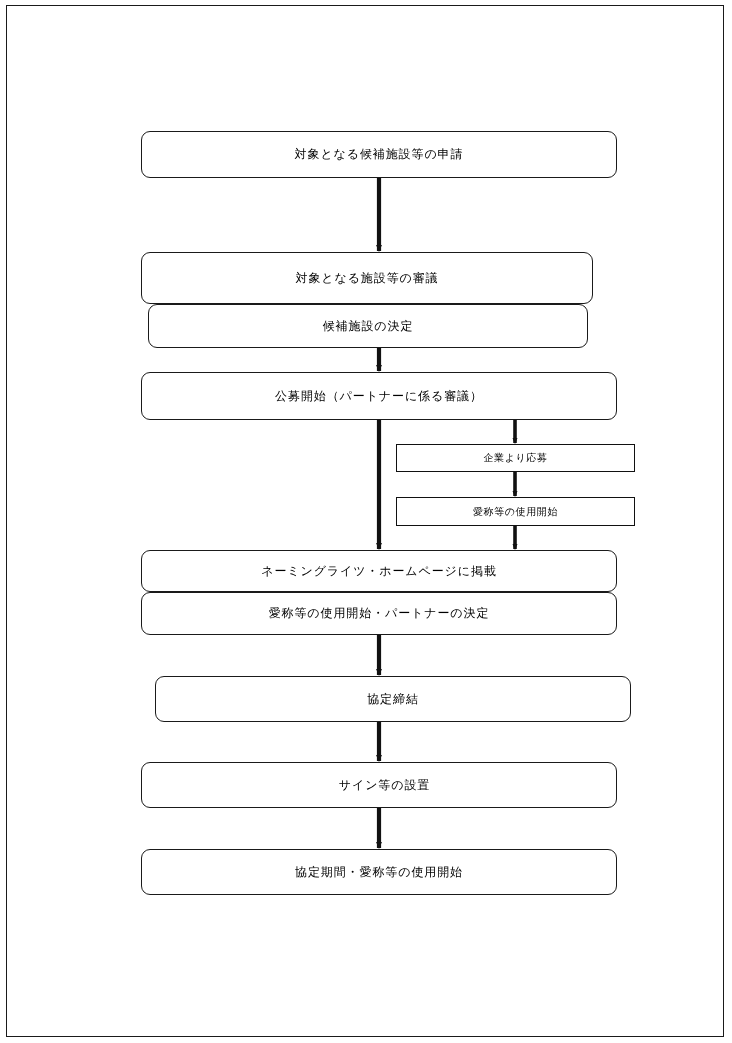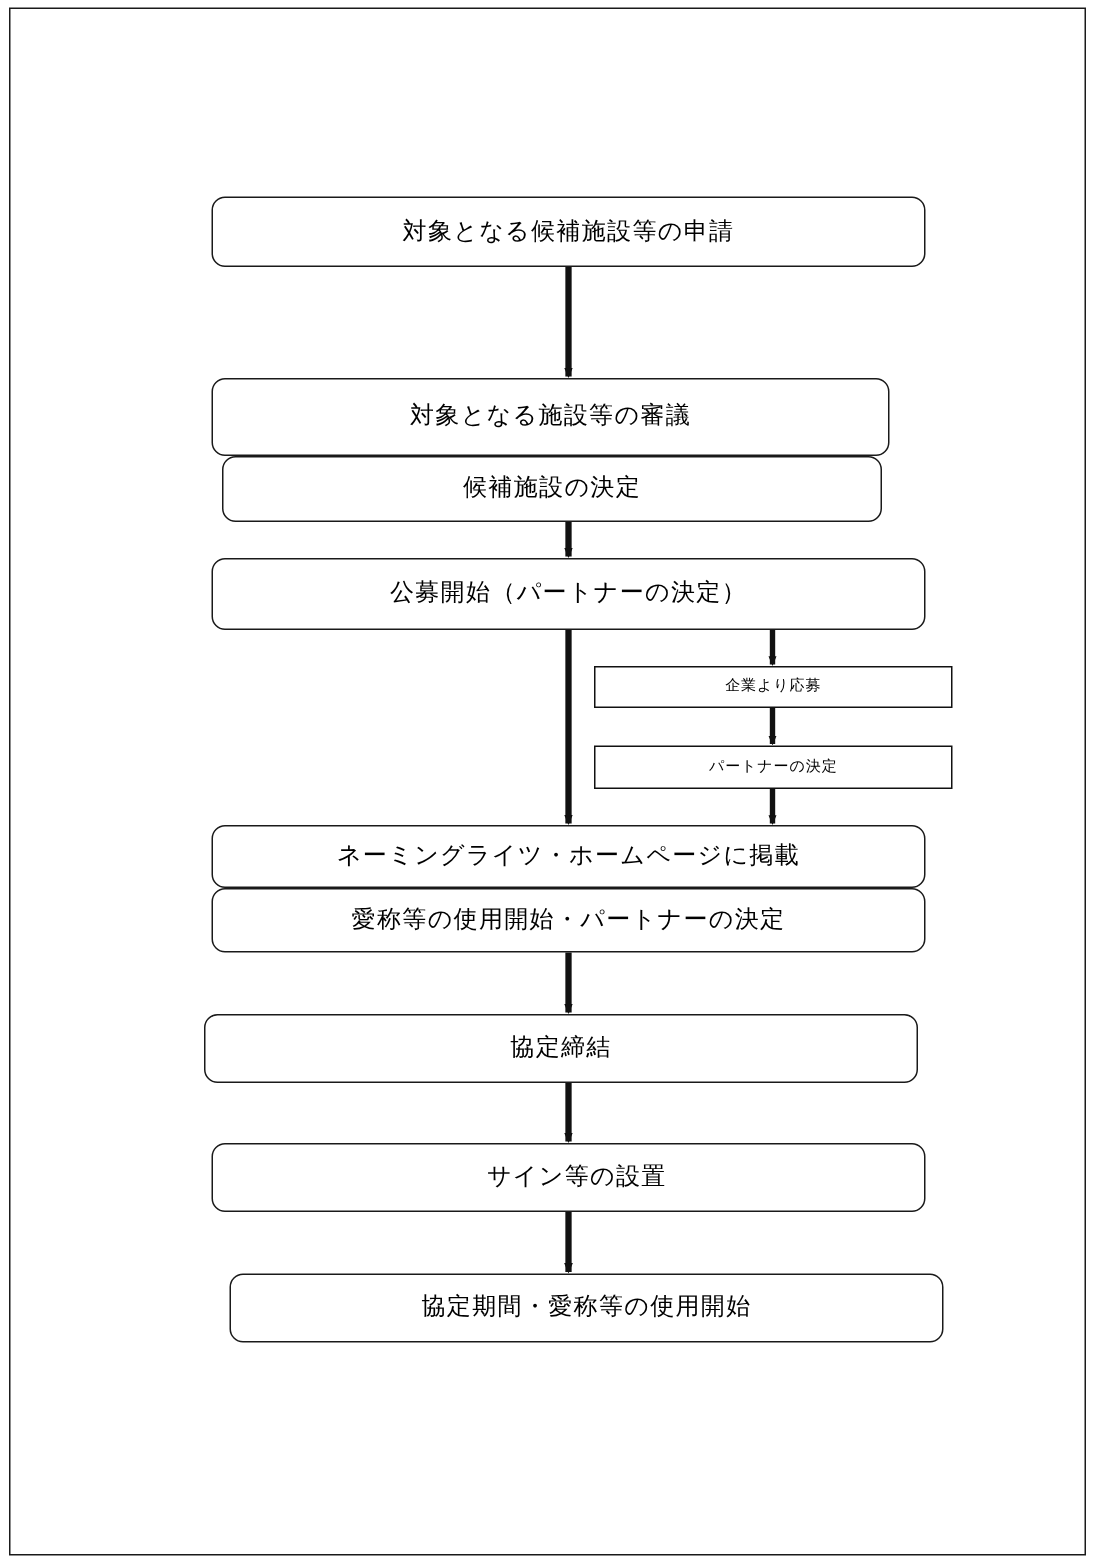--- a/index.html
+++ b/index.html
@@ -45,21 +45,21 @@
     display: flex;
     align-items: center;
     justify-content: center;
     text-align: center;
     color: #000000;
     white-space: nowrap;
   }
   .node.rounded {
     border: 1.6px solid #1a1a1a;
     border-radius: 9px;
-    font-size: 16px;
+    font-size: 12px;
     letter-spacing: 0.9px;
   }
   .node.rect {
     border: 1.8px solid #111111;
     border-radius: 0;
     font-size: 10px;
     letter-spacing: 0.6px;
   }
   .node .label {
     display: block;
@@ -108,44 +108,44 @@
 
   <div class="node rounded" style="left:141px; top:252px; width:452px; height:52px;">
     <span class="label">対象となる施設等の審議</span>
   </div>
 
   <div class="node rounded" style="left:148px; top:304px; width:440px; height:44px;">
     <span class="label">候補施設の決定</span>
   </div>
 
   <div class="node rounded" style="left:141px; top:372px; width:476px; height:48px;">
-    <span class="label">公募開始（パートナーの決定）</span>
+    <span class="label">公募開始（パートナーに係る審議）</span>
   </div>
 
   <div class="node rounded" style="left:141px; top:550px; width:476px; height:42px;">
     <span class="label">ネーミングライツ・ホームページに掲載</span>
   </div>
 
   <div class="node rounded" style="left:141px; top:592px; width:476px; height:43px;">
     <span class="label">愛称等の使用開始・パートナーの決定</span>
   </div>
 
-  <div class="node rounded" style="left:136px; top:676px; width:476px; height:46px;">
+  <div class="node rounded" style="left:155px; top:676px; width:476px; height:46px;">
     <span class="label">協定締結</span>
   </div>
 
   <div class="node rounded" style="left:141px; top:762px; width:476px; height:46px;padding-left:11px;">
     <span class="label">サイン等の設置</span>
   </div>
 
-  <div class="node rounded" style="left:141px; top:849px; width:476px; height:46px;margin-left:12px;">
+  <div class="node rounded" style="left:141px; top:849px; width:476px; height:46px;">
     <span class="label">協定期間・愛称等の使用開始</span>
   </div>
 
   <div class="node rect" style="left:396px; top:444px; width:239px; height:28px;">
     <span class="label">企業より応募</span>
   </div>
 
   <div class="node rect" style="left:396px; top:497px; width:239px; height:29px;">
-    <span class="label">パートナーの決定</span>
+    <span class="label">愛称等の使用開始</span>
   </div>
 
 </div>
 
 </body></html>

